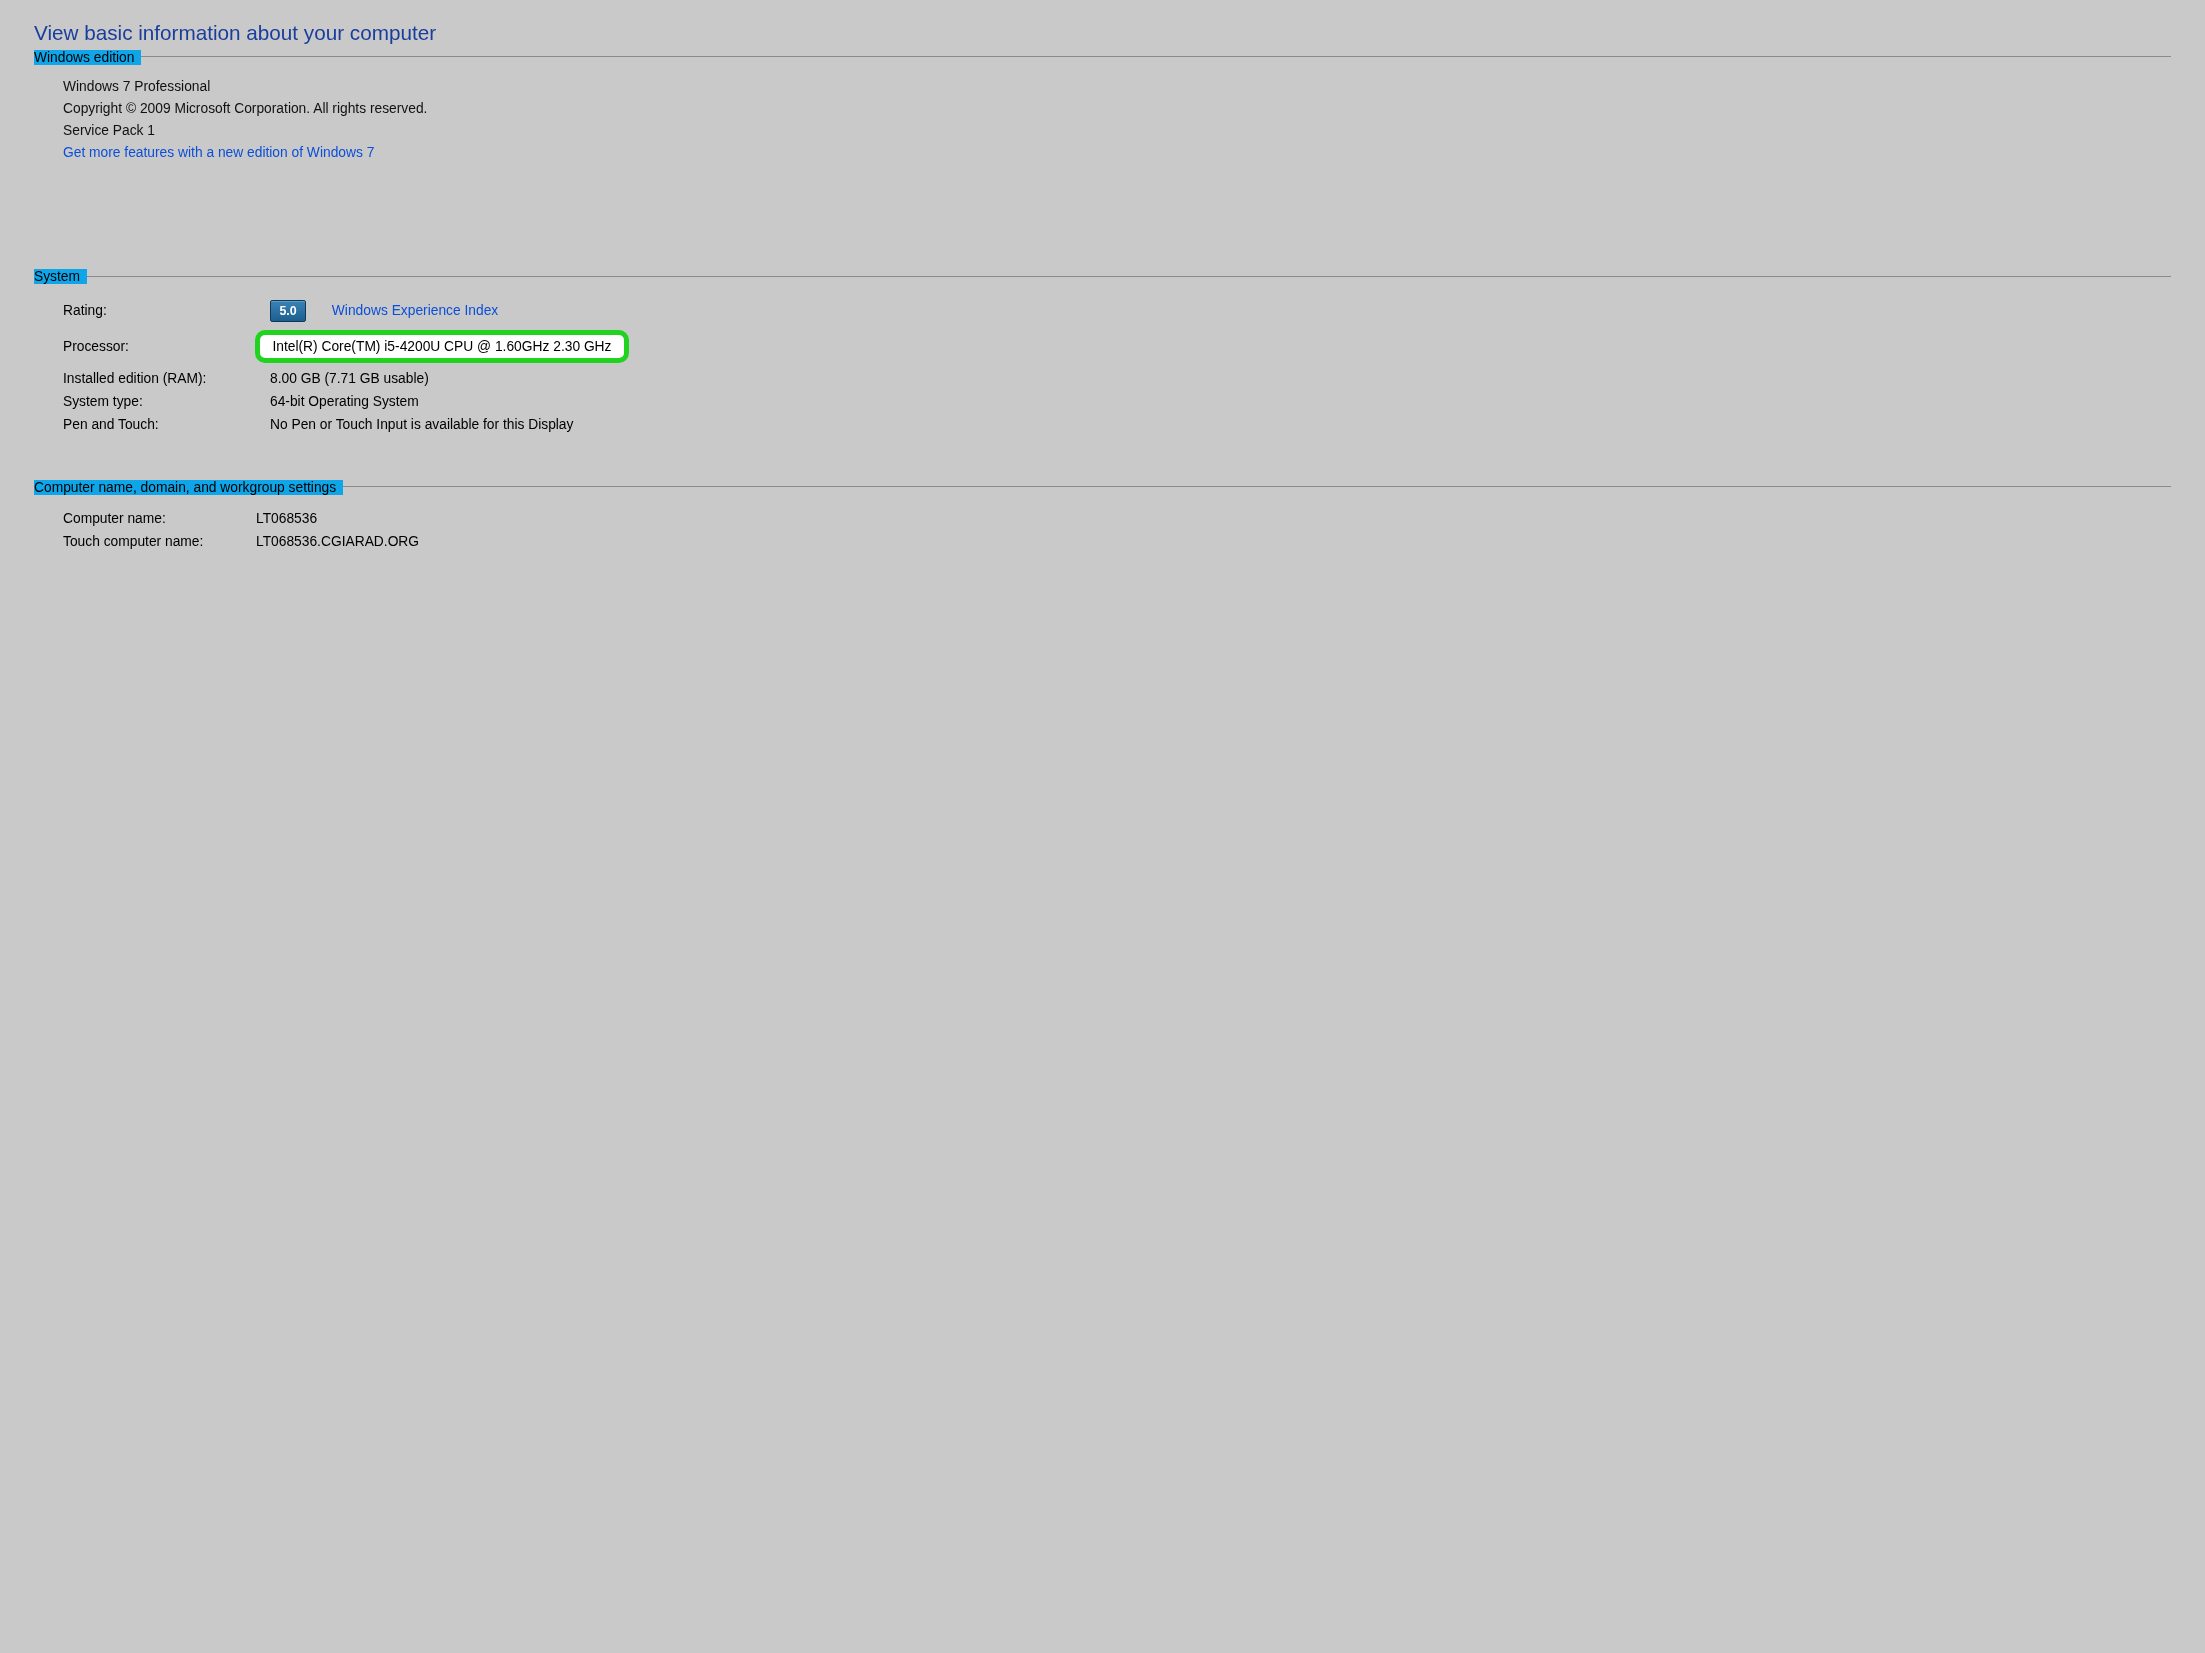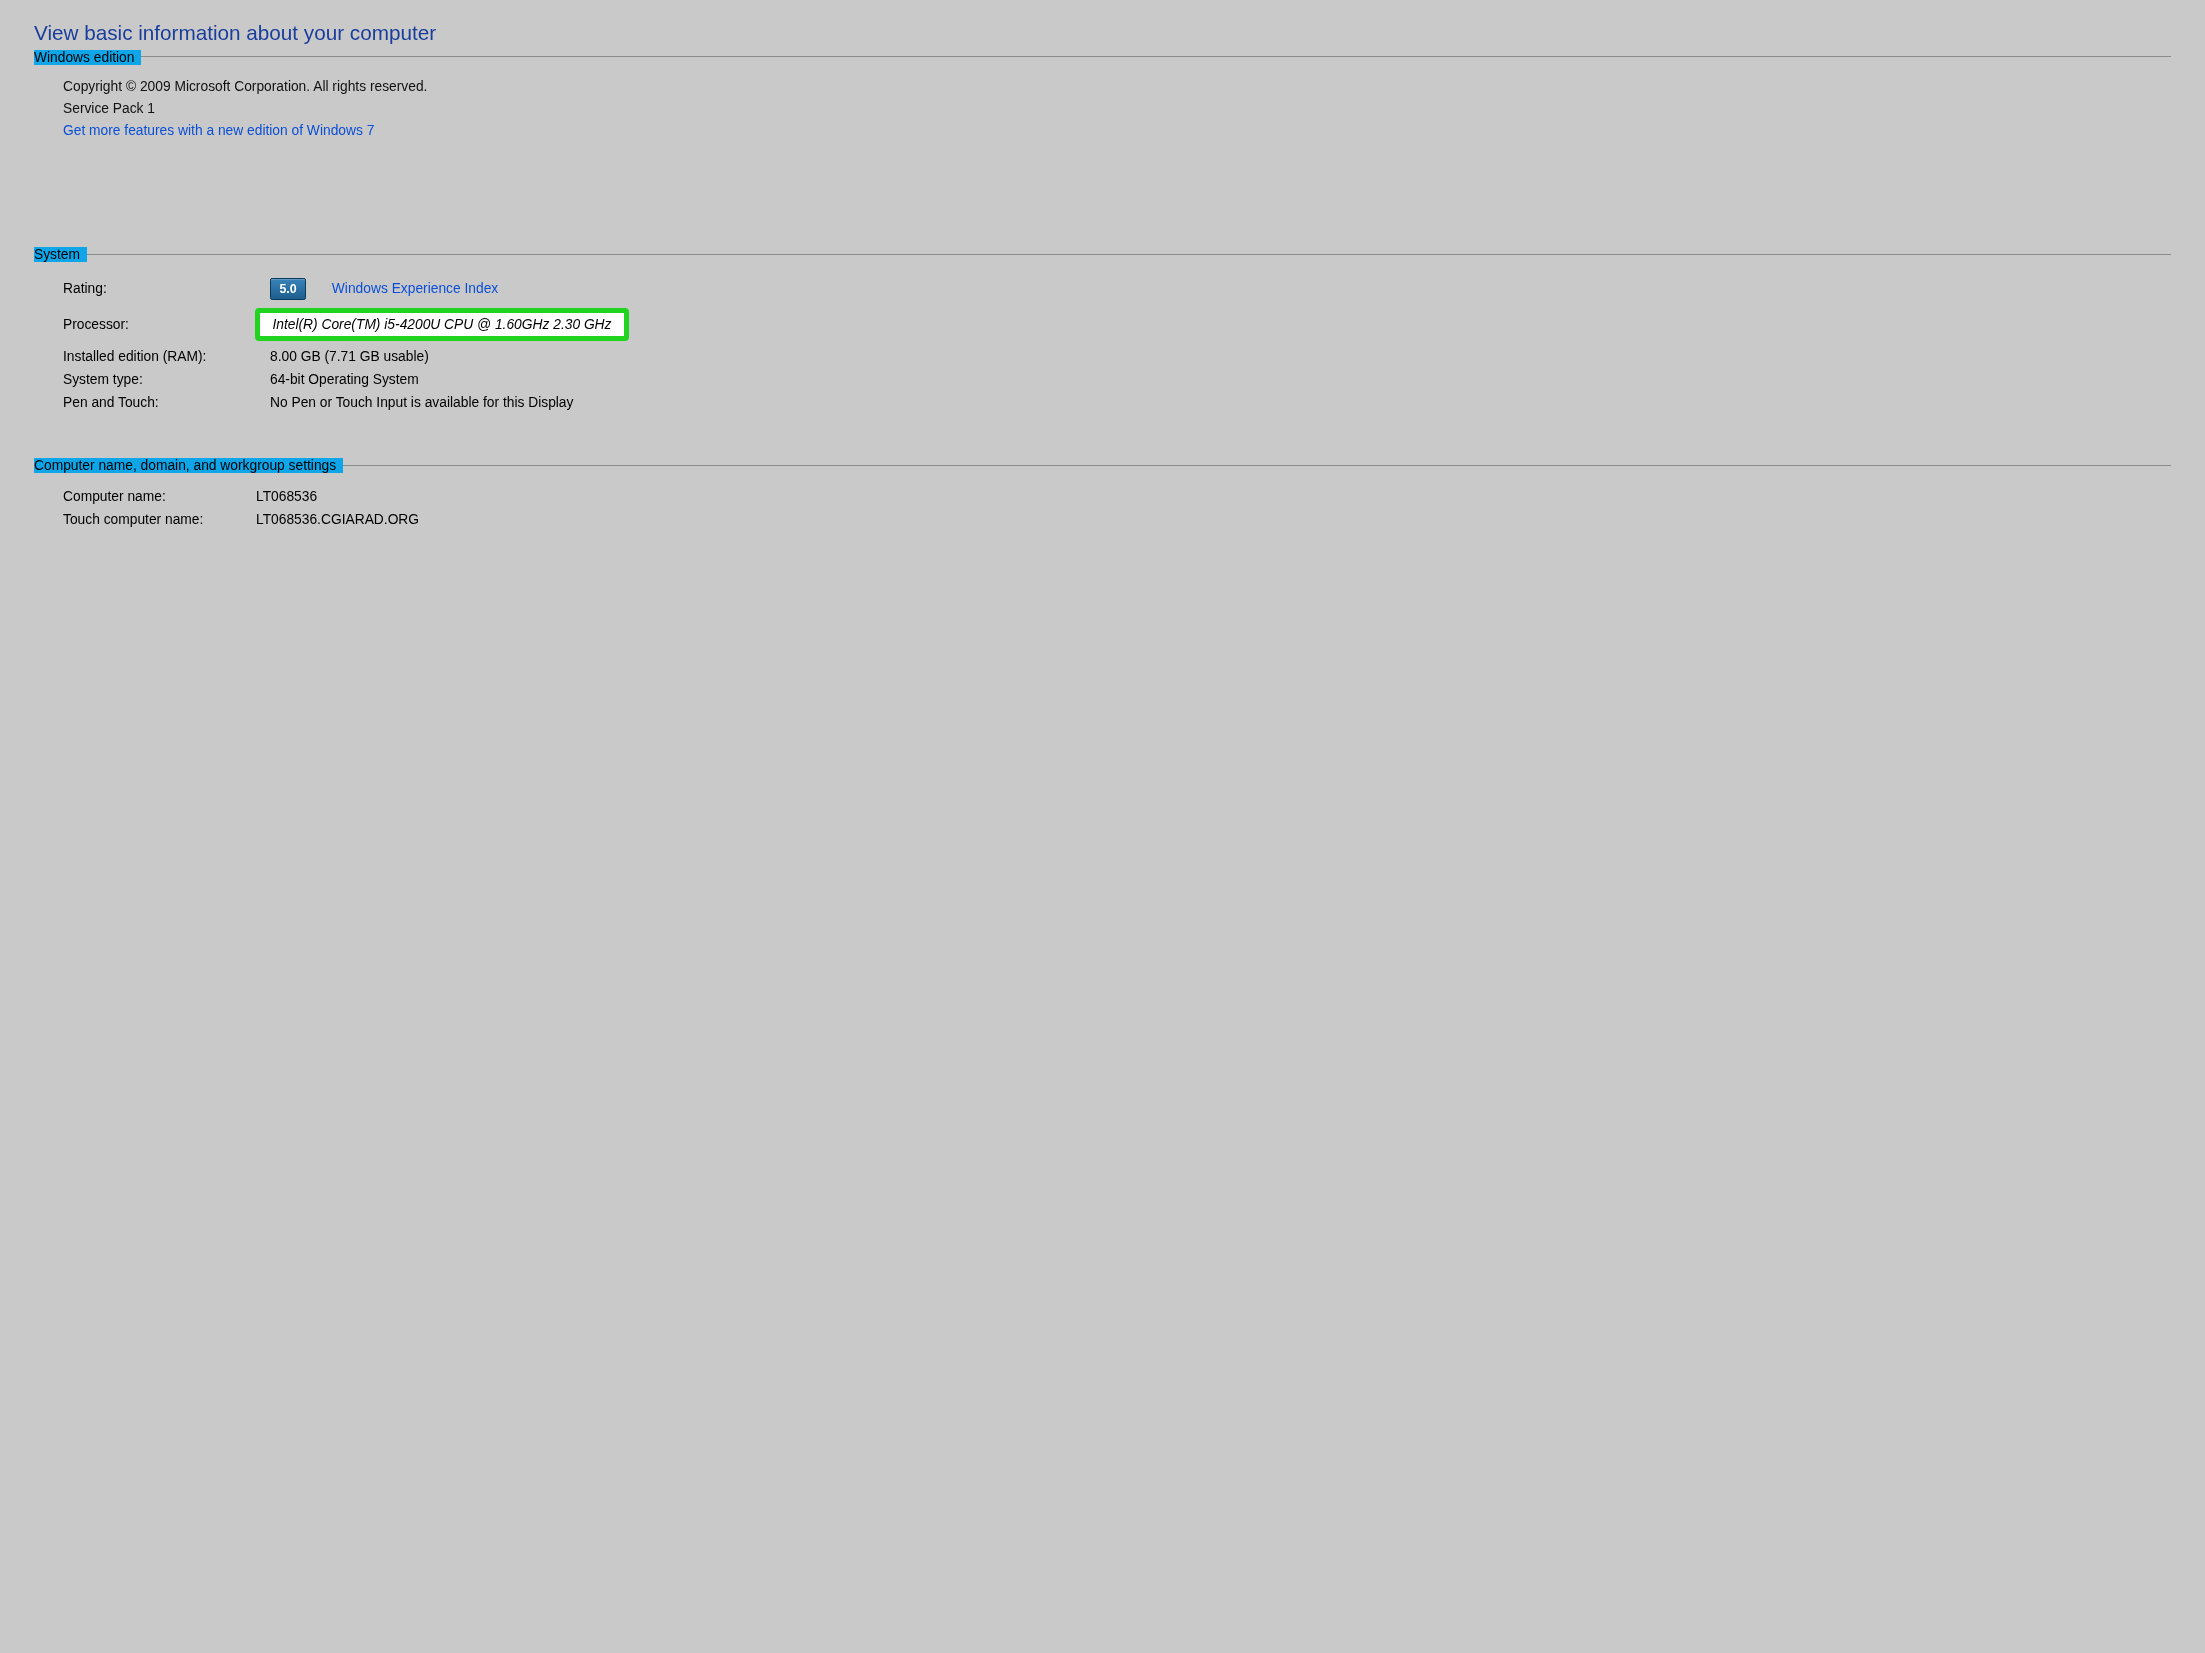--- a/index.html
+++ b/index.html
@@ -85,40 +85,40 @@
     color: #fff;
     font-weight: 700;
     font-size: 12.4px;
     margin-right: 22px;
     box-shadow: inset 0 0.7px 0 rgba(255,255,255,.25);
   }
   .highlight-box {
     display: inline-block;
     border: 5.5px solid #1fd31f;
     background: #ffffff;
-    border-radius: 4px;
+    border-radius: 10px;
     padding: 4.1px 12.4px;
     margin-left: -15px;
-    font-style: italic;
   }
   .spacer-after-edition { height: 83px; }
 </style>
 </head>
 <body>
 
 <div class="page">
 
   <div class="title">View basic information about your computer</div>
 
   <div class="groupbox">
     <div class="legend-wrap">
       <span class="legend">Windows edition</span>
     </div>
     <hr class="rule">
     <div class="group-content">
+      <div class="line">Windows 7 Professional</div>
       <div class="line">Copyright © 2009 Microsoft Corporation.  All rights reserved.</div>
       <div class="line">Service Pack 1</div>
       <div class="line">
         <span class="link">Get more features with a new edition of Windows 7</span>
       </div>
     </div>
     <div class="spacer-after-edition"></div>
   </div>
 
   <div class="groupbox">

